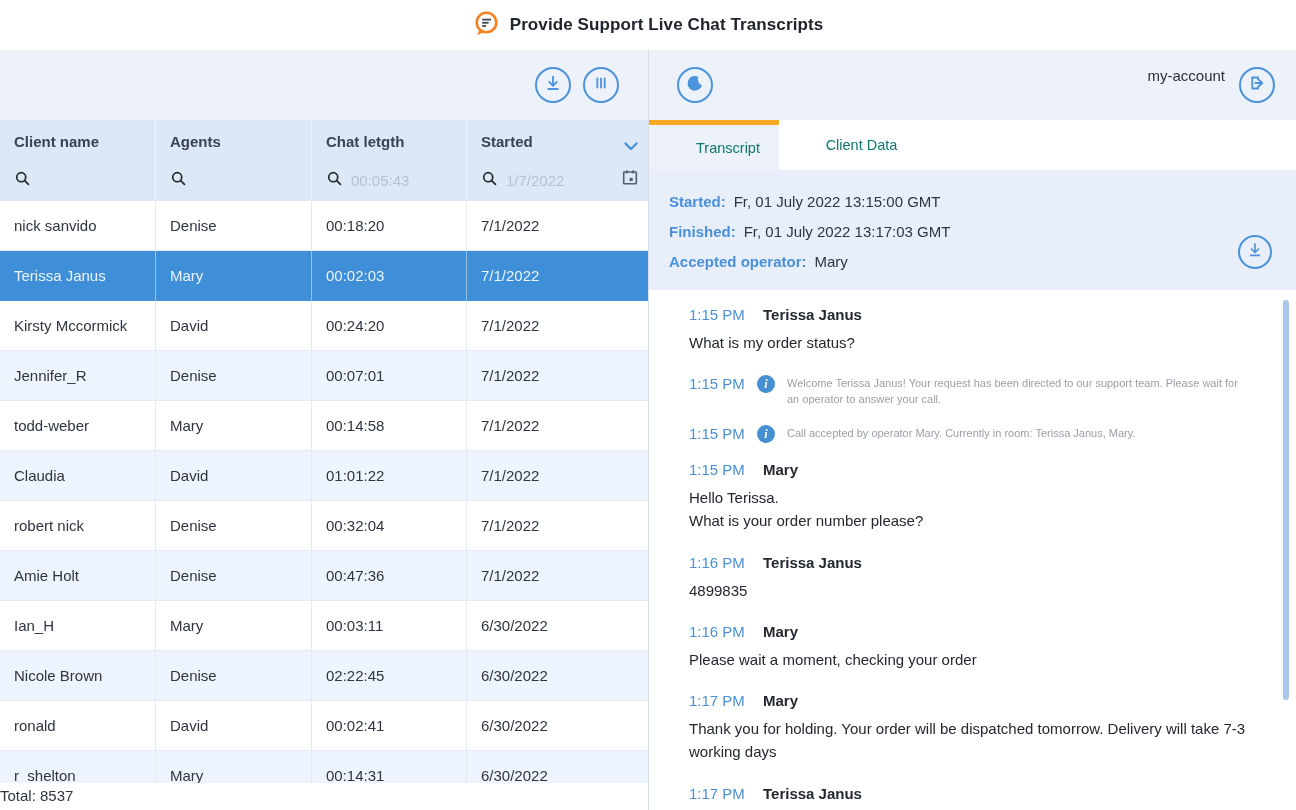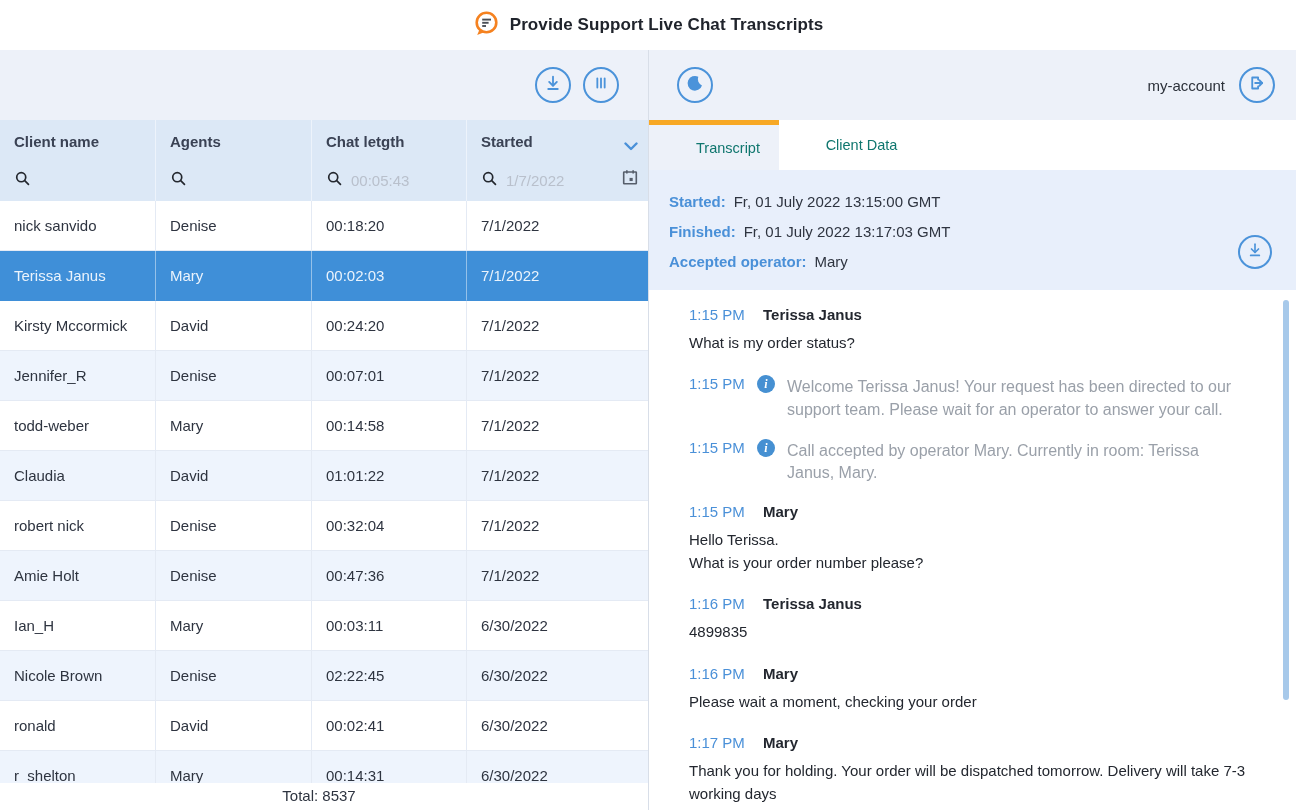--- a/index.html
+++ b/index.html
@@ -14,21 +14,21 @@
 
   
   .toolbar { position:absolute; left:0; top:50px; width:1296px; height:70px; background:#edf1f9; }
   .toolbar-left { position:absolute; left:0; top:0; width:648px; height:70px;
     display:flex; align-items:center; justify-content:flex-end; gap:12px; padding-right:29px; }
   .toolbar-right { position:absolute; left:648px; top:0; width:648px; height:70px;
     display:flex; align-items:center; }
   .circle-btn { width:36px; height:36px; border:2px solid #4b93da; border-radius:50%;
     display:flex; align-items:center; justify-content:center; background:transparent; cursor:pointer; flex:0 0 auto; }
   .moon-btn { margin-left:29px; }
-  .account-area { margin-left:auto; display:flex; align-items:center; gap:14px; padding-right:21px; }
+  .account-area { margin-left:auto; display:flex; gap:14px; padding-right:21px; }
   .account-name { font-size:15px; color:#2c313a; }
 
   .panel-divider { position:absolute; left:648px; top:50px; width:1px; height:760px; background:#d8dee8; }
 
   
   .table-header { position:absolute; left:0; top:120px; width:648px; height:81px; background:#dce8f6; display:flex; }
   .th { position:relative; padding:13px 10px 10px 14px; display:flex; flex-direction:column; justify-content:space-between;
     border-right:1px solid #edf3fb; }
   .th:last-child { border-right:none; }
   .th-label { font-size:15px; font-weight:bold; color:#3a4254; }
@@ -43,21 +43,21 @@
   .table-body { position:absolute; left:0; top:201px; width:648px; height:582px; overflow:hidden; background:#fff; }
   .row { display:flex; height:50px; background:#fff; cursor:pointer; }
   .row:nth-child(even) { background:#eef4fd; }
   .cell { padding-left:14px; font-size:15px; color:#2e3440; line-height:49px;
     border-right:1px solid #e4eaf4; border-bottom:1px solid #e4eaf4; white-space:nowrap; overflow:hidden; }
   .cell:last-child { border-right:none; }
   .row.selected { background:#3f8fd8; }
   .row.selected .cell { color:#eaf3fc; border-right-color:rgba(255,255,255,0.45); border-bottom-color:#3f8fd8; }
 
   .table-footer { position:absolute; left:0; top:783px; width:648px; height:27px; background:#fff;
-    text-align:center; padding-right:10px; font-size:15px; color:#2e3440; line-height:26px; }
+    text-align:left; padding-right:10px; font-size:15px; color:#2e3440; line-height:26px; }
 
   
   .tabbar { position:absolute; left:649px; top:120px; width:647px; height:50px; background:#fff; display:flex; }
   .tab { height:50px; display:flex; align-items:center; justify-content:center;
     font-size:14.5px; color:#0f766e; cursor:pointer; background:#fff;padding-left:28px; }
   .tab.active { width:130px; background:#edf1f9; border-top:5px solid #f7a825; }
   .tab.inactive { width:137px; }
 
   .meta { position:absolute; left:649px; top:170px; width:647px; height:120px; background:#e8effb; padding:17px 0 0 20px; }
   .meta-row { height:30px; line-height:30px; font-size:15px; }
@@ -70,21 +70,21 @@
   .msg { margin-bottom:21px; }
   .msg-head { display:flex; align-items:baseline; gap:18px; margin-bottom:8px; }
   .msg-time { font-size:15px; color:#4a90d8; min-width:56px; flex:0 0 auto; }
   .msg-author { font-size:15px; font-weight:bold; color:#23272f; }
   .msg-body { font-size:15px; color:#23272f; line-height:1.55; white-space:pre-line; max-width:580px; }
   .sys { display:flex; align-items:flex-start; gap:12px; margin-bottom:18px; }
   .sys .msg-time { line-height:18px; }
   .info-icon { width:18px; height:18px; border-radius:50%; background:#4690d2; color:#fff;
     font-family:"Liberation Serif", serif; font-style:italic; font-weight:bold; font-size:12px;
     display:flex; align-items:center; justify-content:center; flex:0 0 auto; margin-top:0px; }
-  .sys-text { font-size:16px; color:#9aa0a9; line-height:1.4; max-width:500px; padding-top:1px; }
+  .sys-text { font-size:11px; color:#9aa0a9; line-height:1.4; max-width:500px; padding-top:1px; }
 
   .chat-scroll-thumb { position:absolute; left:1283px; top:300px; width:6px; height:400px;
     background:#a7c9ea; border-radius:3px; }
 </style>
 </head>
 <body>
 
 <div class="app">
 
   <div class="top-header">

